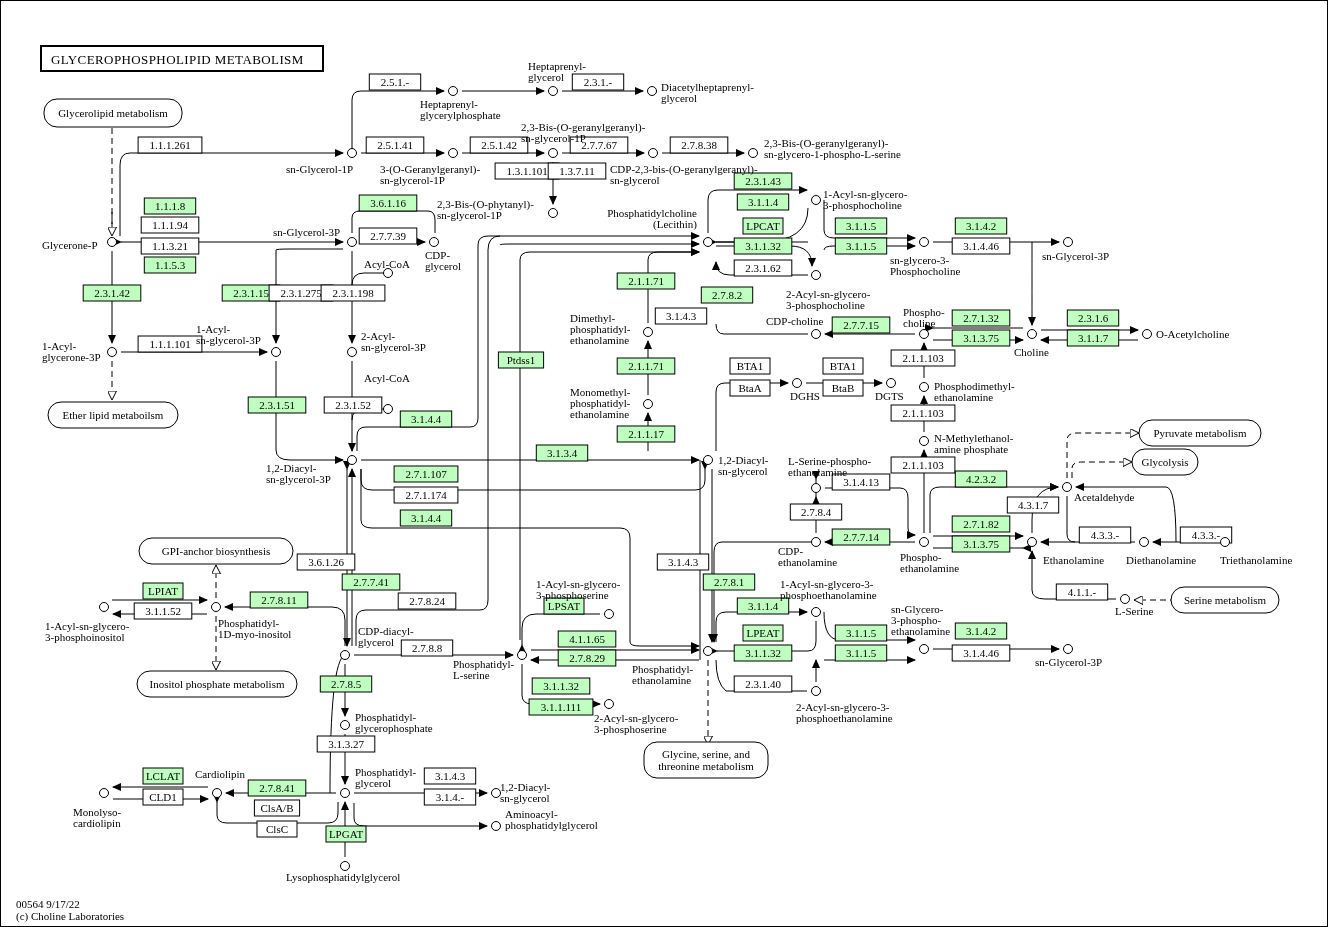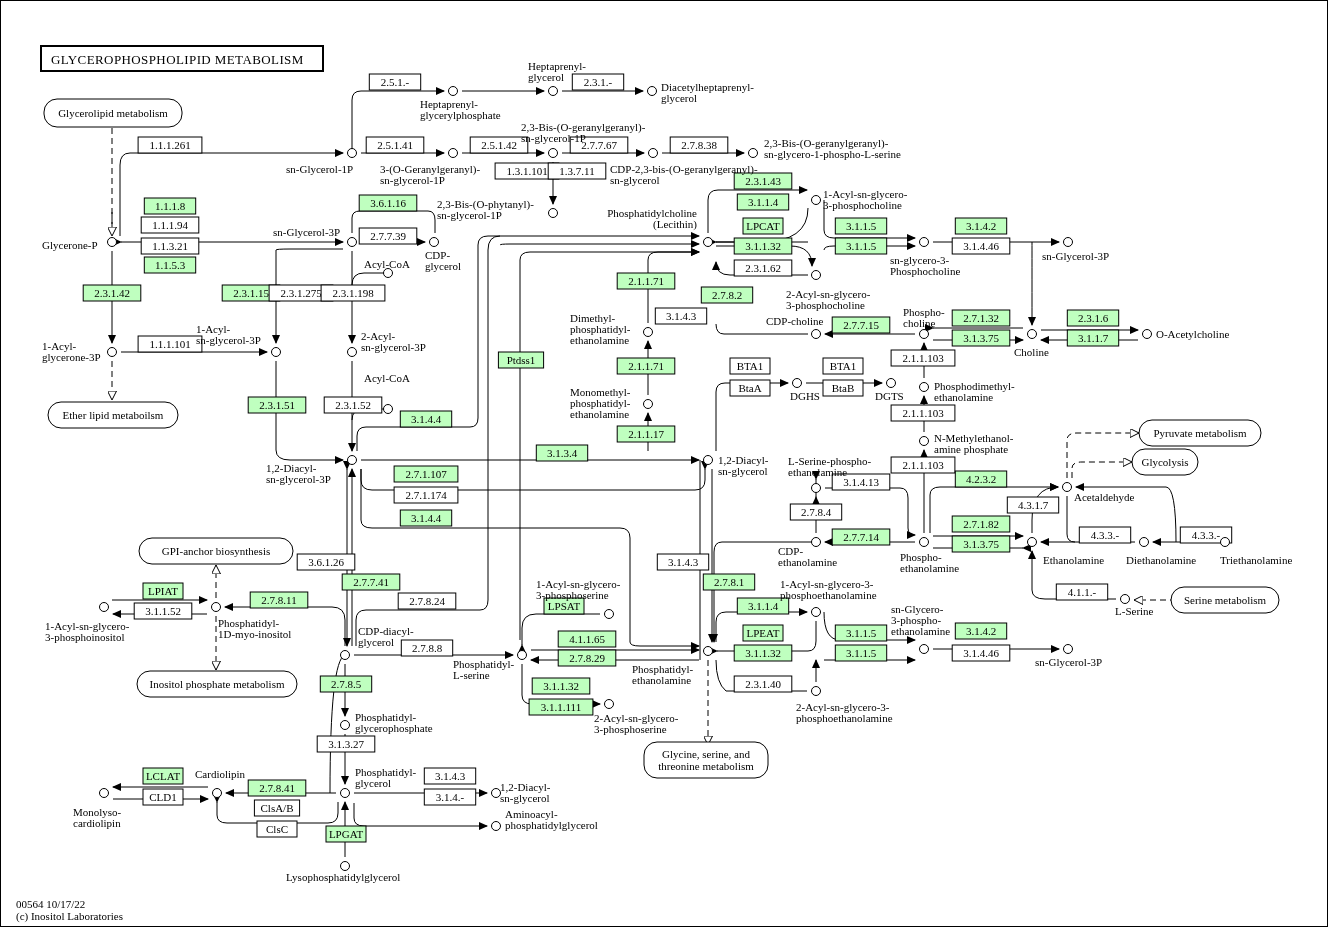--- a/index.html
+++ b/index.html
@@ -848,15 +848,15 @@
         <text x="505" y="829" class="t" text-anchor="start">phosphatidylglycerol</text>
       </g>
       <g>
         <circle cx="345" cy="866" r="4.5" class="cpd"></circle>
         <text x="286" y="881" class="t" text-anchor="start">Lysophosphatidylglycerol</text>
       </g>
     </g>
 </svg>
 
 <div class="footer">
-  <div>00564 10/17/22</div>
-  <div>(c) Inositol Laboratories</div>
+  <div>00564 9/17/22</div>
+  <div>(c) Choline Laboratories</div>
 </div>
 
 </body></html>

